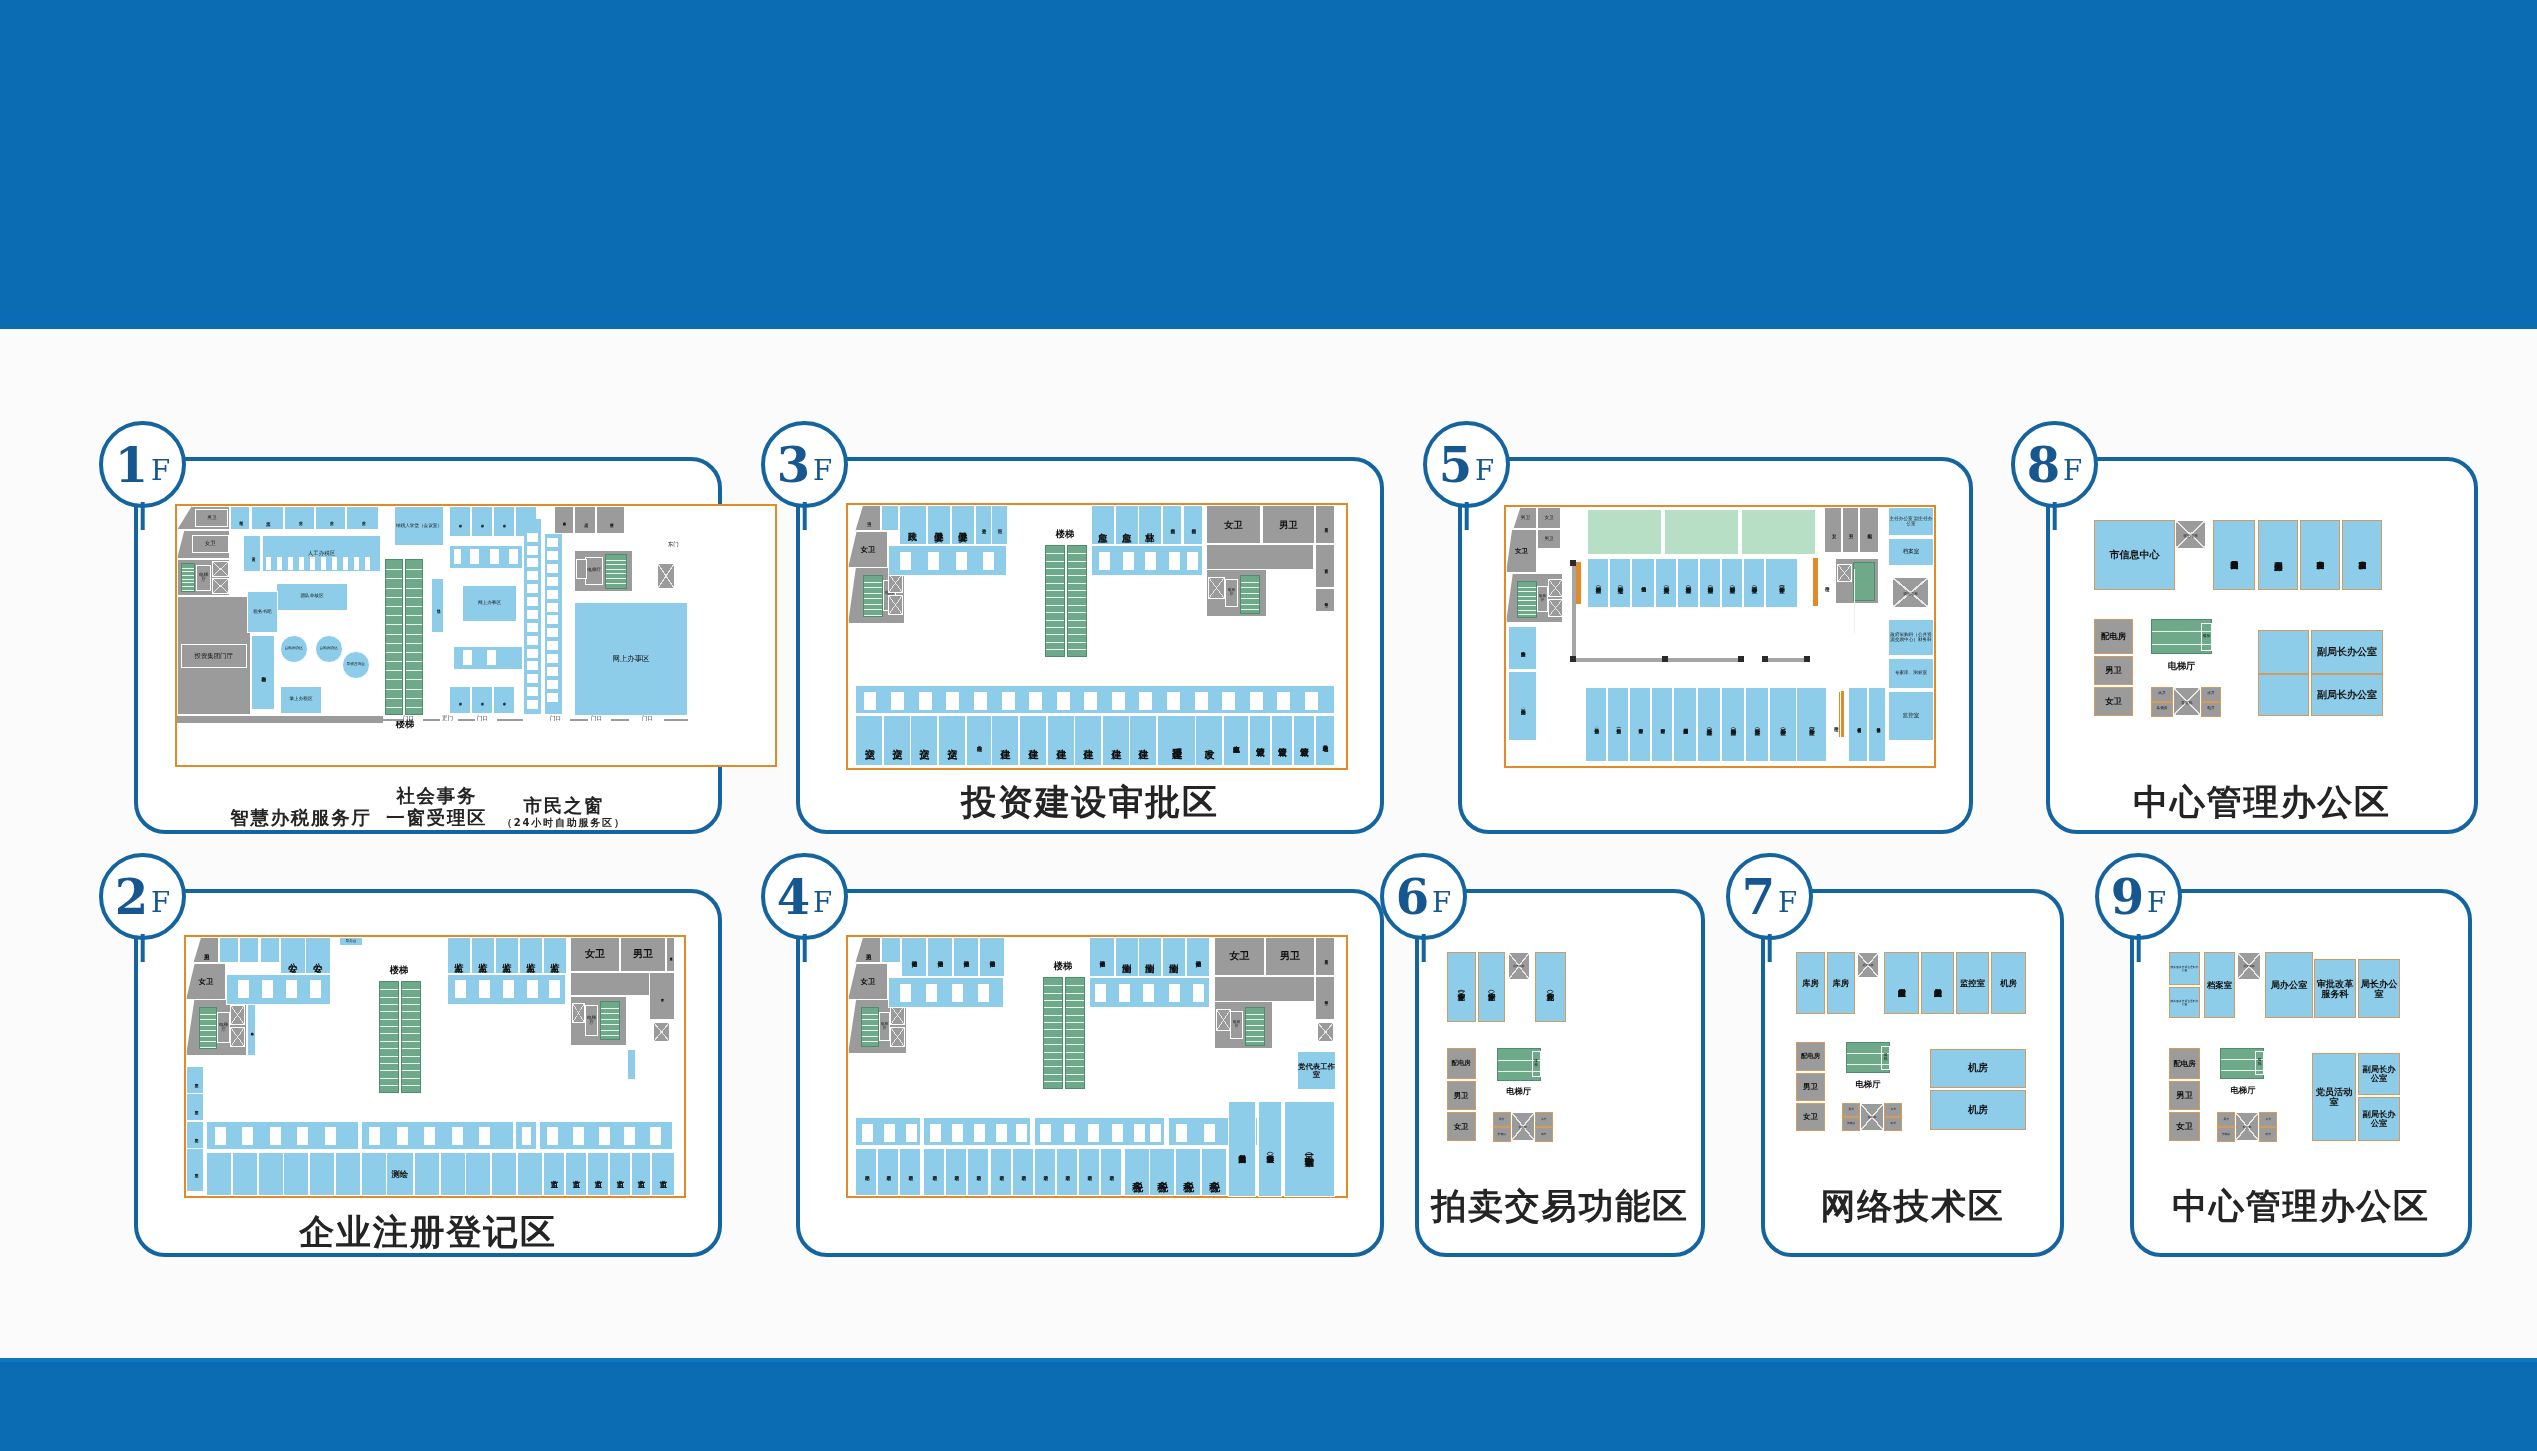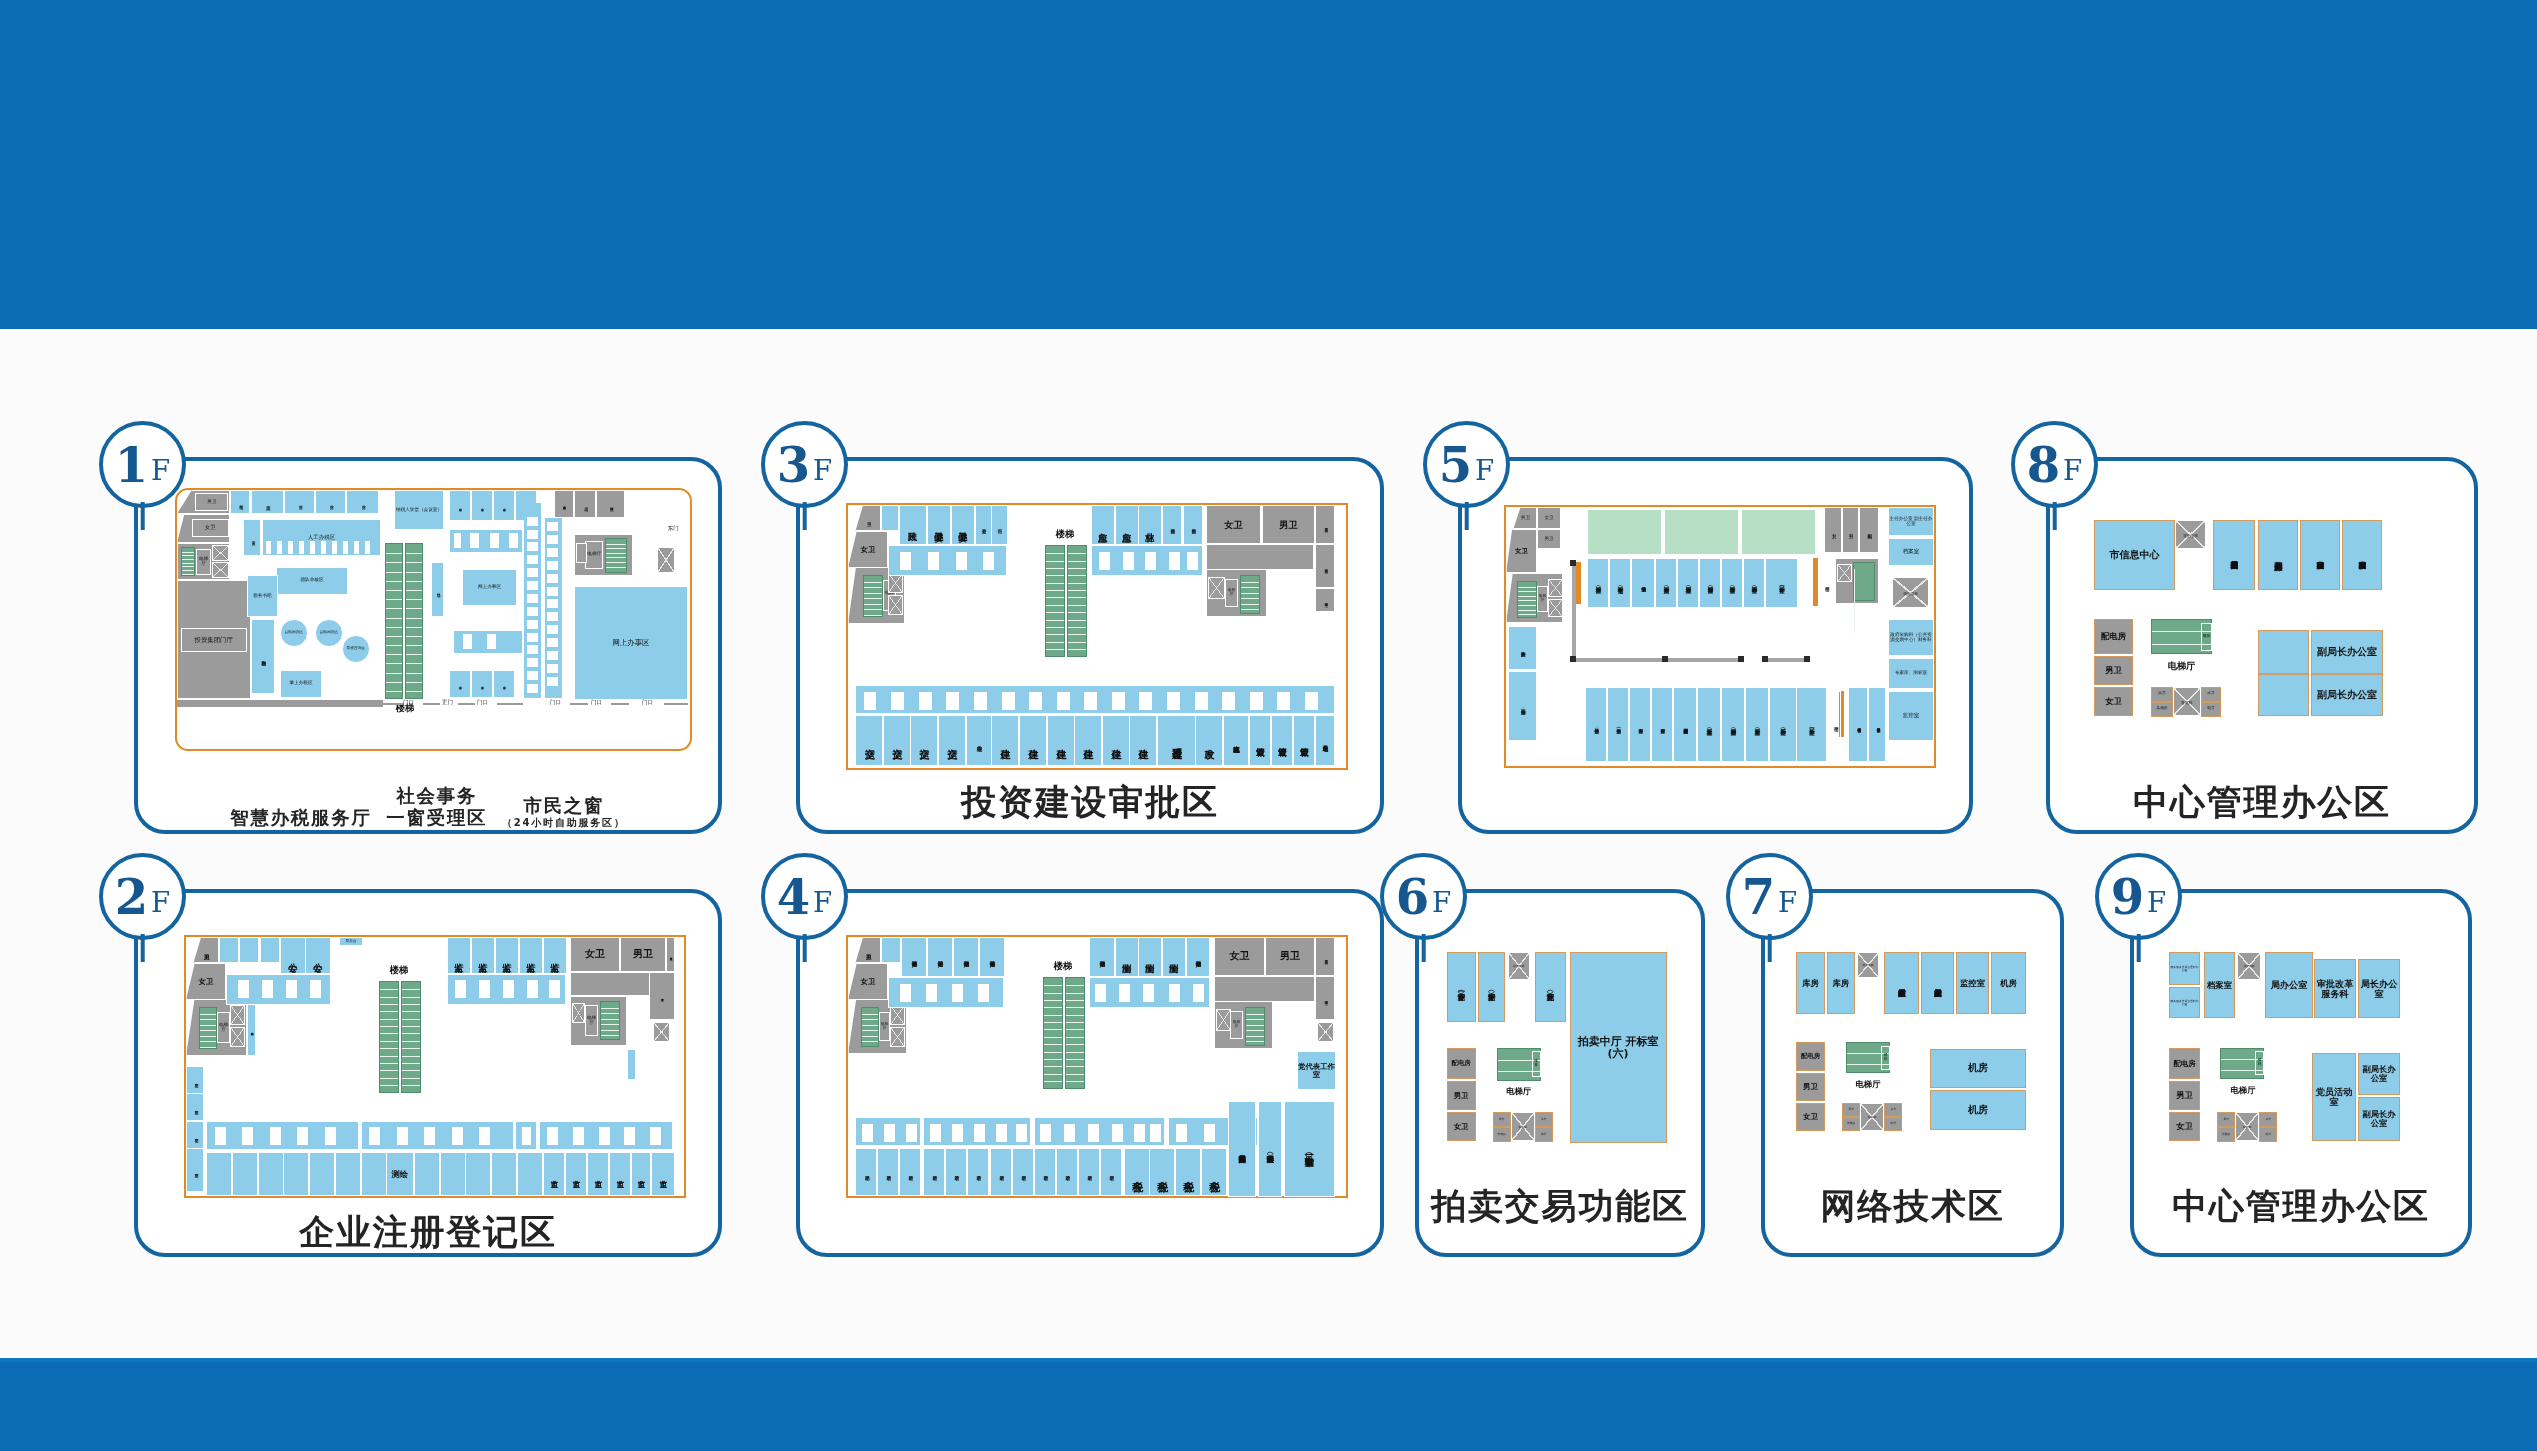--- a/index.html
+++ b/index.html
@@ -108,21 +108,21 @@
 
 <div id="board"></div>
 
 <div class="card" style="left:134px;top:457px;width:588px;height:377px;">
   <div class="badge">
     <span class="num">1</span>
     <span class="f">F</span>
     <span class="stem"></span>
   </div>
 
-  <div class="wall" style="left:37px;top:27px;width:517px;height:263px;border-radius:13px;">
+  <div class="wall" style="left:37px;top:43px;width:602px;height:263px;">
 
     <div class="rm gy" style="left:0px;top:0px;width:53px;height:24px;clip-path:polygon(28% 0,100% 0,100% 100%,0 100%);"></div>
     <div class="rm gy t5" style="left:18.4px;top:2.8px;width:33px;height:18.4px;background:transparent;">男卫</div>
     <div class="rm gy" style="left:0px;top:24px;width:53px;height:29px;clip-path:polygon(14% 0,100% 0,100% 100%,0 100%);"></div>
     <div class="rm t6" style="left:14.7px;top:29px;width:37px;height:18.4px;background:transparent;">女卫</div>
     <div class="rm gy" style="left:0px;top:53px;width:53px;height:37px;"></div>
     <div class="stair" style="left:3.7px;top:57px;width:14.7px;height:29px;">
       <div class="tread" style="top:3.7px"></div>
         <div class="tread" style="top:7.4px"></div>
       <div class="tread" style="top:11px"></div>
@@ -1261,23 +1261,20 @@
       </div>
     <div class="rm" style="left:31px;top:0px;width:27.6px;height:70px;border:1.8px solid #d39b5e;">
         <span class="vert t8 b">评标室（十）</span>
       </div>
     <div class="lift" style="left:61px;top:0px;width:22px;height:27.6px;">
       <div class="liftlbl" style="font-size:2.8px">观光电梯</div>
     </div>
     <div class="rm" style="left:88px;top:0px;width:31px;height:70px;border:1.8px solid #d39b5e;">
         <span class="vert t8 b">评标室（九）</span>
       </div>
-    <div class="rm" style="left:123px;top:0px;width:97px;height:191px;border:1.8px solid #d39b5e;">
-        <span class="t12 b">拍卖中厅 开标室(六)</span>
-      </div>
 
     <div class="rm gy" style="left:0px;top:96px;width:29px;height:31px;border:1.8px solid #d39b5e;">
         <span class="t7 b">配电房</span>
       </div>
     <div class="rm gy" style="left:0px;top:129px;width:29px;height:29px;border:1.8px solid #d39b5e;">
         <span class="t8 b">男卫</span>
       </div>
     <div class="rm gy" style="left:0px;top:160px;width:29px;height:29px;border:1.8px solid #d39b5e;">
         <span class="t8 b">女卫</span>
       </div>

